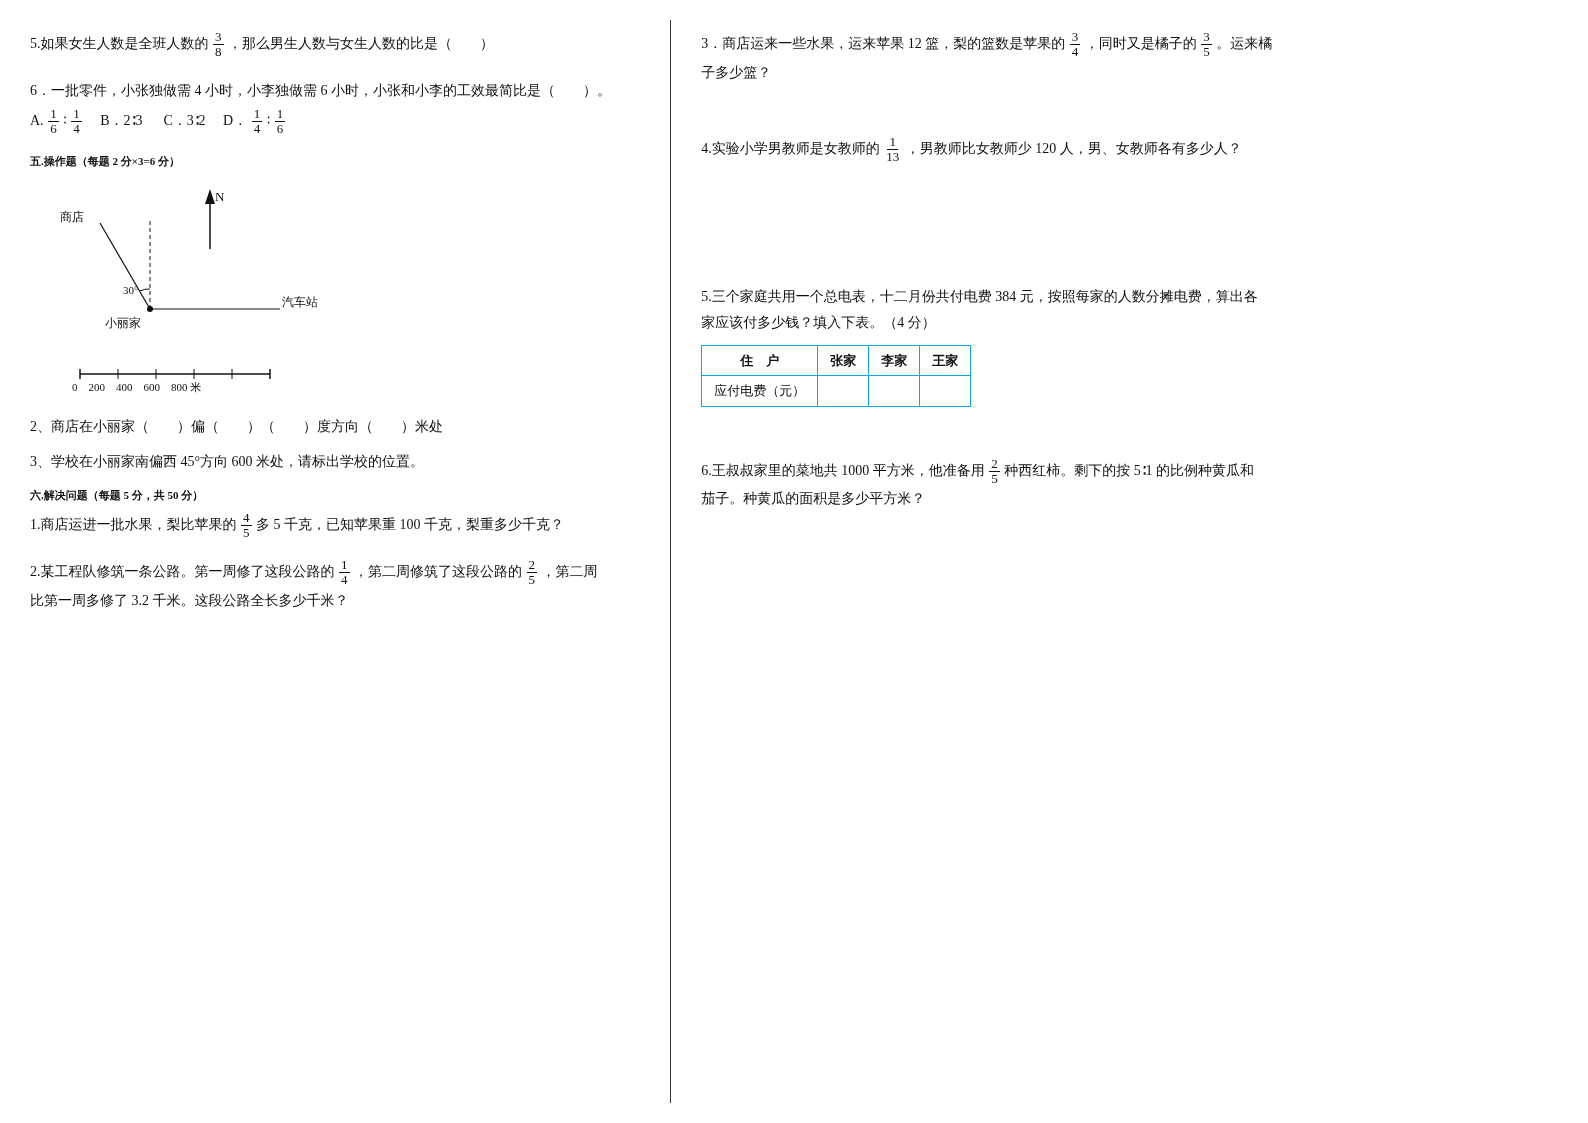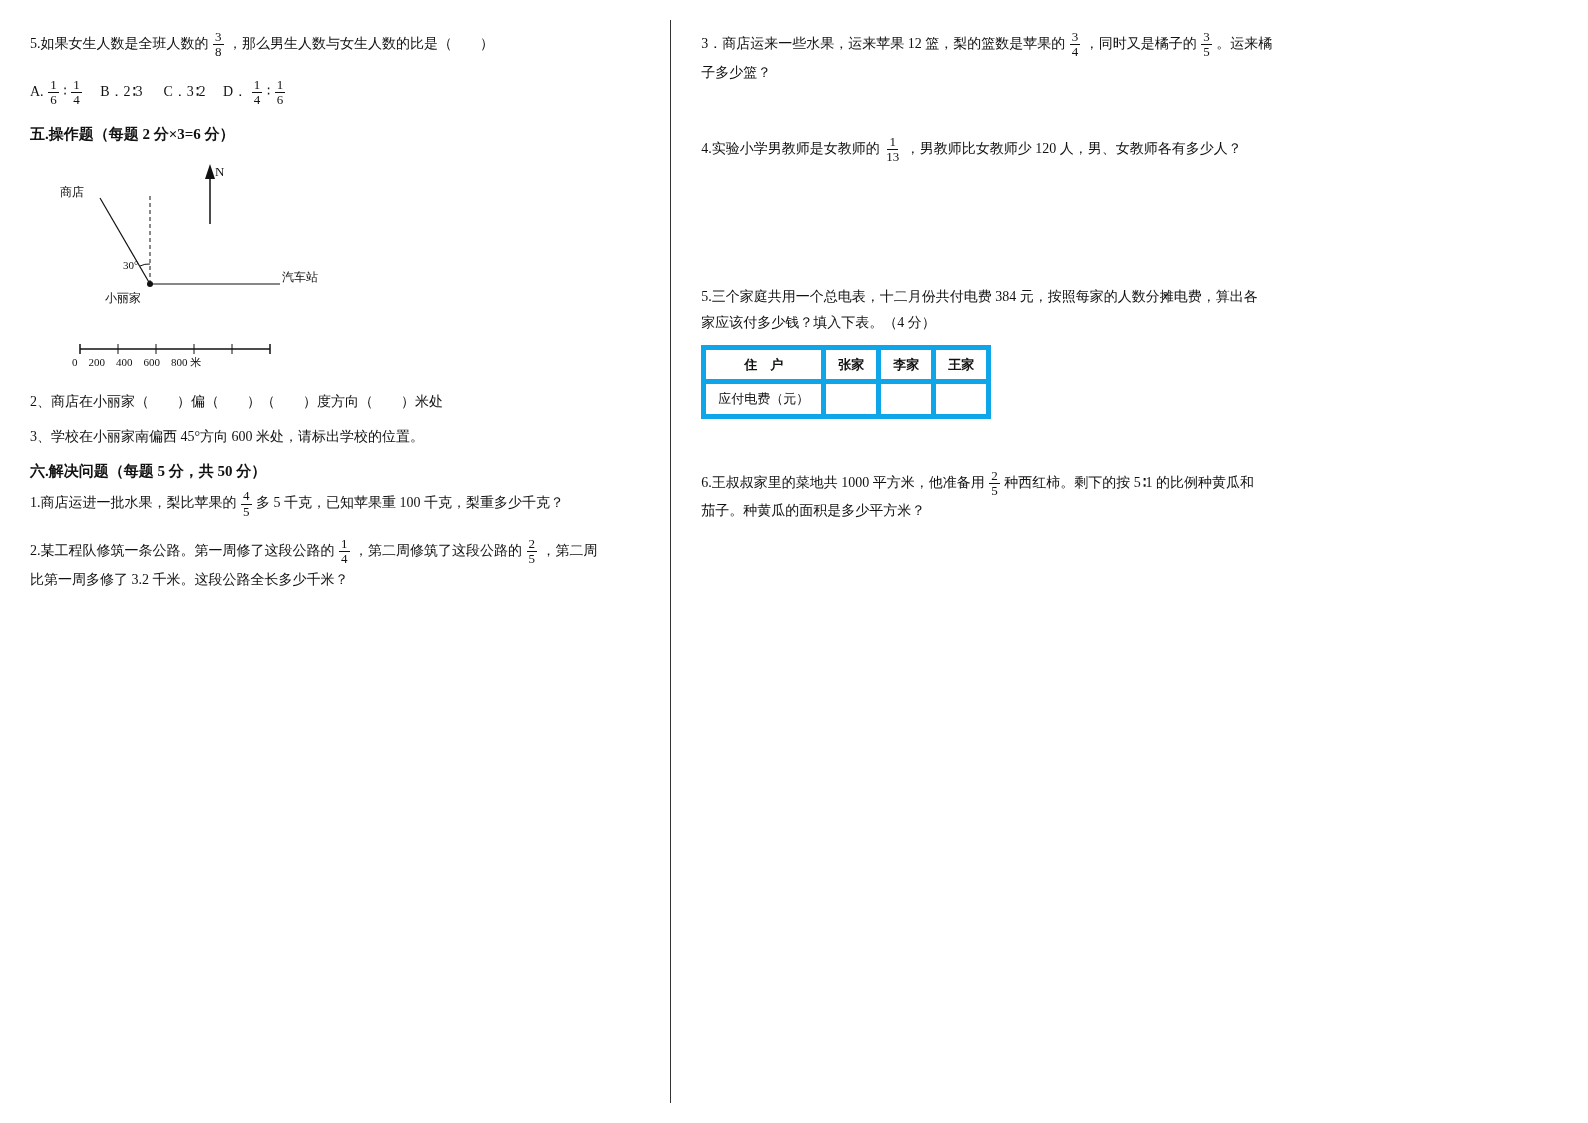--- a/index.html
+++ b/index.html
@@ -28,21 +28,21 @@
       padding-left: 30px;
       padding-top: 10px;
     }
     .question-block {
       margin-bottom: 18px;
       line-height: 1.8;
     }
     .section-title {
       font-weight: bold;
       margin: 12px 0 8px 0;
-      font-size: 15px;
+      font-size: 11px;
     }
     .fraction {
       display: inline-flex;
       flex-direction: column;
       align-items: center;
       vertical-align: middle;
       font-size: 13px;
       line-height: 1.1;
       margin: 0 1px;
     }
@@ -66,21 +66,21 @@
     .map-area svg {
       width: 300px;
       height: 220px;
     }
     table.fee-table {
       border-collapse: collapse;
       margin-top: 8px;
       font-size: 13px;
     }
     table.fee-table td, table.fee-table th {
-      border: 5px solid #0ea5e9;
+      border: 1px solid #0ea5e9;
       padding: 3px 12px;
       text-align: center;
     }
     table.fee-table .header-row td {
       font-weight: bold;
     }
     .options-line {
       margin: 4px 0;
     }
     .sub-question {
@@ -98,20 +98,21 @@
     <div class="question-block">
       <span>5.如果女生人数是全班人数的</span>
       <span class="fraction">
         <span class="num">3</span>
         <span class="den">8</span>
       </span>
       <span>，那么男生人数与女生人数的比是（　　）</span>
     </div>
 
     <div class="question-block">
+      <div>6．一批零件，小张独做需 4 小时，小李独做需 6 小时，小张和小李的工效最简比是（　　）。</div>
       <div class="options-line">
         <span>A.</span>
         <span class="fraction">
           <span class="num">1</span>
           <span class="den">6</span>
         </span>
         <span>∶</span>
         <span class="fraction">
           <span class="num">1</span>
           <span class="den">4</span>

